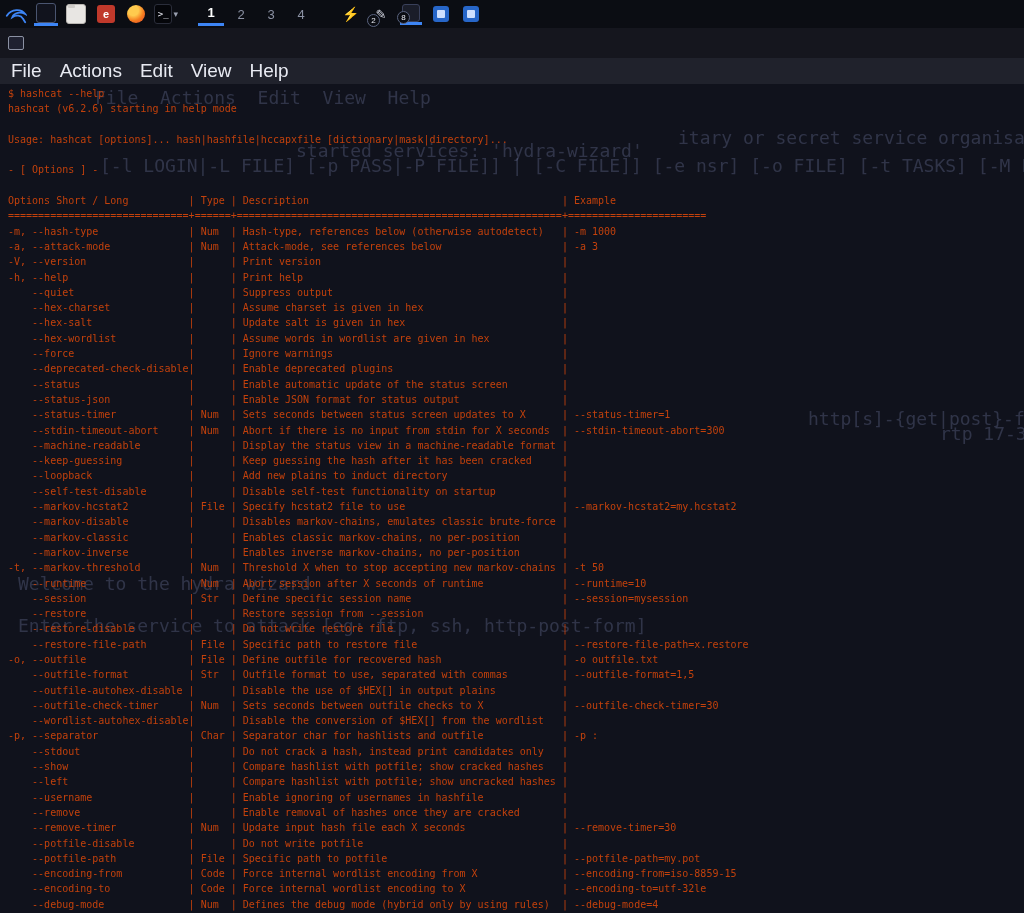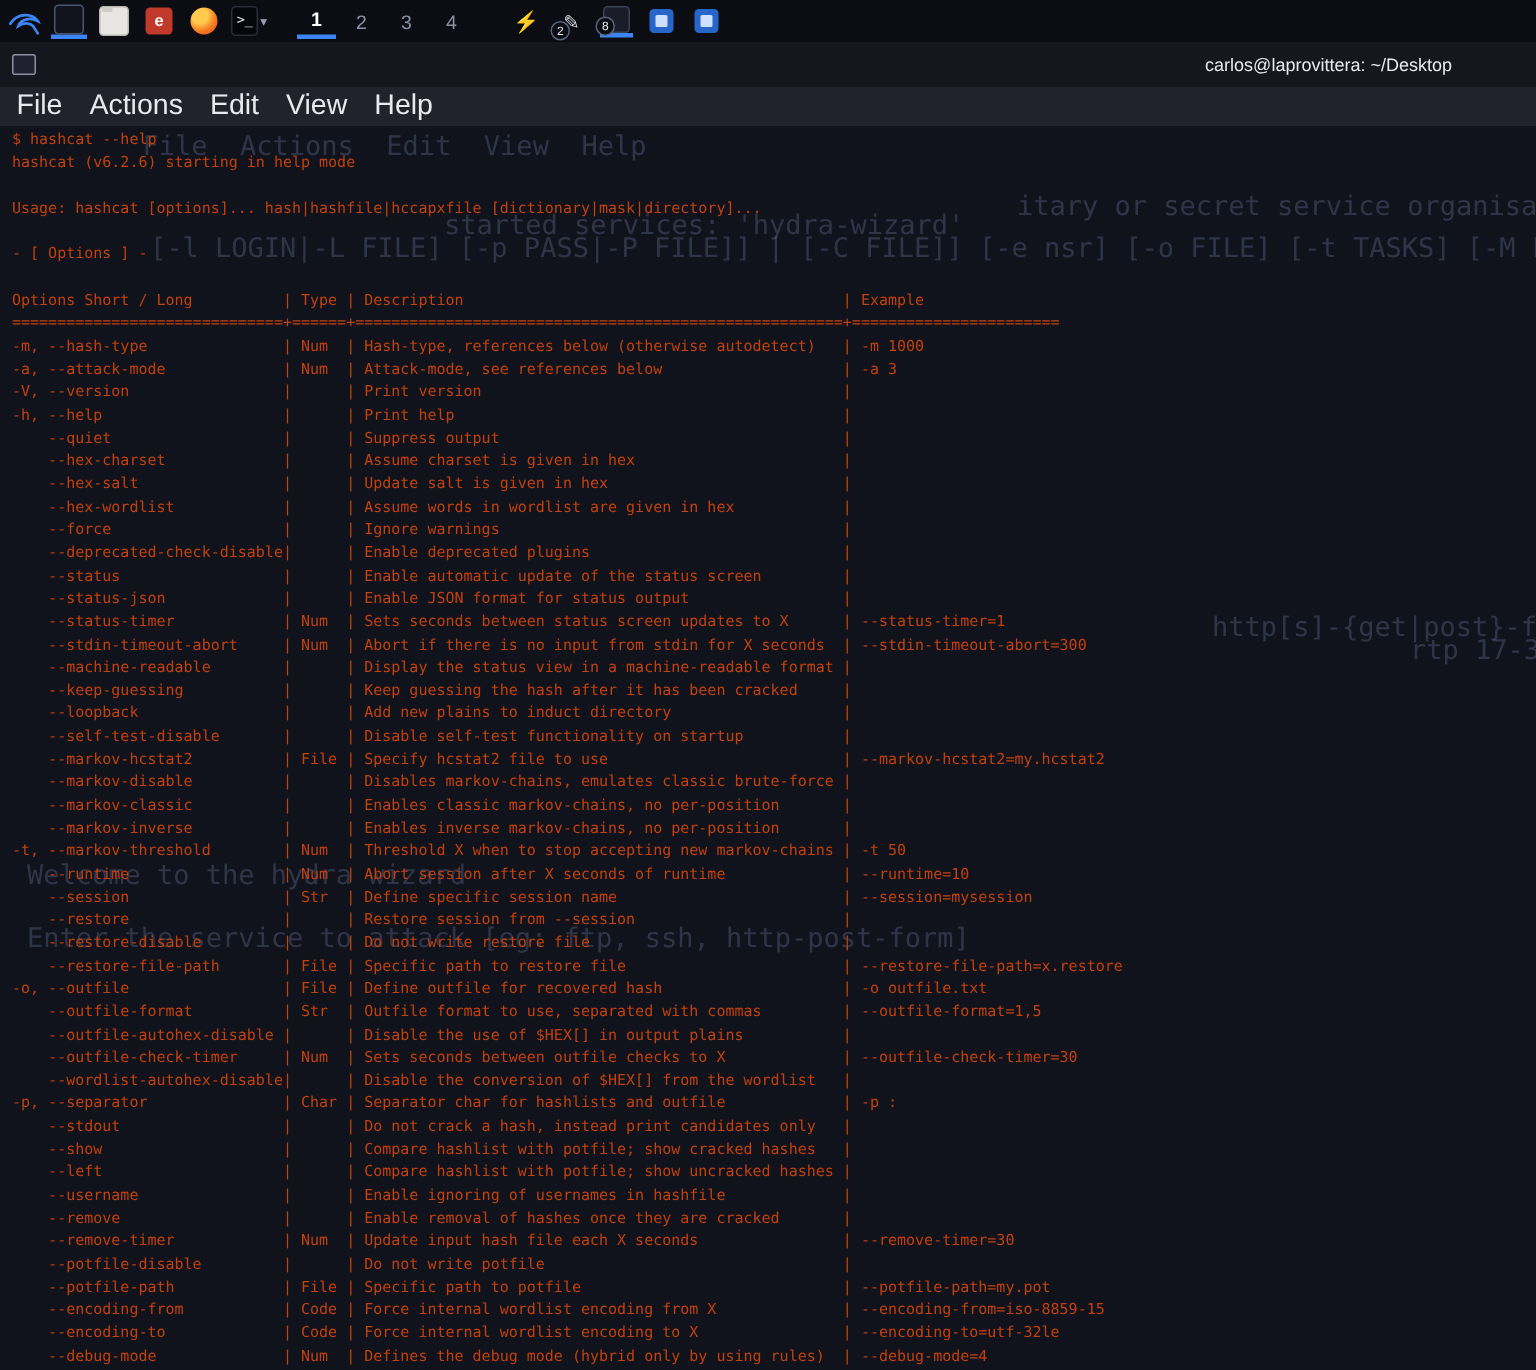--- a/index.html
+++ b/index.html
@@ -147,21 +147,20 @@
     <div class="tray-ic">
       <span class="blue-sq">
           <span class="inner"></span>
         </span>
     </div>
   </div>
 </div>
 
 <div class="titlebar">
   <div class="win-ic"></div>
-  <div class="win-title">carlos@laprovittera: ~/Desktop</div>
 </div>
 
 <div class="menubar">
   <span class="menu-item">File</span>
   <span class="menu-item">Actions</span>
   <span class="menu-item">Edit</span>
   <span class="menu-item">View</span>
   <span class="menu-item">Help</span>
 </div>
 

